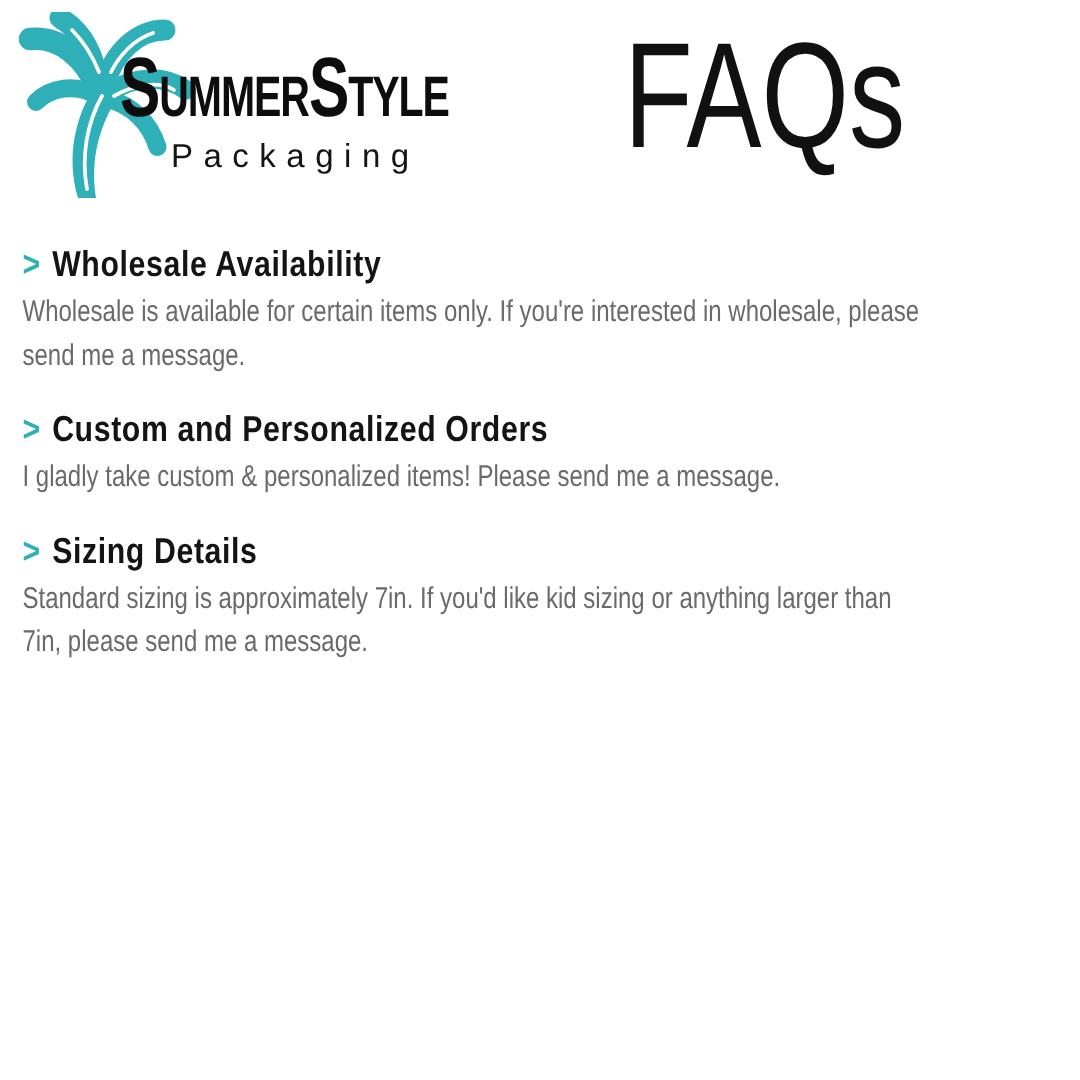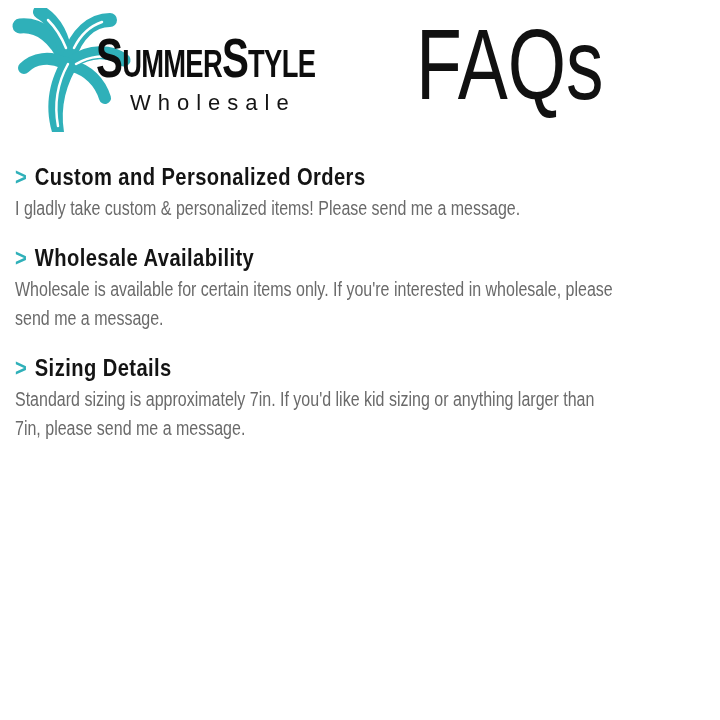--- a/index.html
+++ b/index.html
@@ -7,21 +7,21 @@
   body {
     width: 720px; height: 720px;
     background: #ffffff;
     font-family: "Liberation Sans", sans-serif;
     overflow: hidden;
   }
   .header { position: relative; height: 158px; }
 
   .palm-icon { position: absolute; left: 6px; top: 8px; }
 
-  .brand-text { position: absolute; left: 96px; top: 34px; }
+  .brand-text { position: absolute; left: 80px; top: 34px; }
   .brand-name {
     font-weight: bold; color: #0d0d0d; white-space: nowrap;
     font-size: 38px; line-height: 48px; letter-spacing: -1px;
     transform: scaleX(0.72); transform-origin: 0 0;
   }
   .brand-name .big-s { font-size: 56px; }
   .brand-subtitle {
     font-size: 22px; letter-spacing: 7px; color: #141414;
     margin: 2px 0 0 34px; white-space: nowrap;
   }
@@ -73,37 +73,37 @@
       <g stroke="#ffffff" stroke-width="2.5" fill="none" stroke-linecap="round">
         <path d="M52,118 C48,96 52,74 62,56"></path>
         <path d="M60,40 C56,30 50,20 42,12"></path>
         <path d="M68,40 C74,28 84,18 96,14"></path>
         <path d="M70,56 C84,48 100,46 110,52"></path>
       </g>
     </svg>
 
     <div class="brand-text">
       <div class="brand-name"><span class="big-s">S</span><span>UMMER</span><span class="big-s">S</span><span>TYLE</span></div>
-      <div class="brand-subtitle">Wholesale</div>
+      <div class="brand-subtitle">Packaging</div>
     </div>
 
     <h1 class="faqs-title">FAQs</h1>
   </header>
 
   <main class="faq-list">
 
     <section class="faq-item">
-      <h2 class="faq-heading"><span class="chevron">&gt;</span><span>Custom and Personalized Orders</span></h2>
-      <p class="faq-body">I gladly take custom &amp; personalized items! Please send me a message.</p>
+      <h2 class="faq-heading"><span class="chevron">&gt;</span><span>Wholesale Availability</span></h2>
+      <p class="faq-body">Wholesale is available for certain items only. If you're interested in wholesale, please
+send me a message.</p>
     </section>
 
     <section class="faq-item">
-      <h2 class="faq-heading"><span class="chevron">&gt;</span><span>Wholesale Availability</span></h2>
-      <p class="faq-body">Wholesale is available for certain items only. If you're interested in wholesale, please
-send me a message.</p>
+      <h2 class="faq-heading"><span class="chevron">&gt;</span><span>Custom and Personalized Orders</span></h2>
+      <p class="faq-body">I gladly take custom &amp; personalized items! Please send me a message.</p>
     </section>
 
     <section class="faq-item">
       <h2 class="faq-heading"><span class="chevron">&gt;</span><span>Sizing Details</span></h2>
       <p class="faq-body">Standard sizing is approximately 7in. If you'd like kid sizing or anything larger than
 7in, please send me a message.</p>
     </section>
 
 
 

